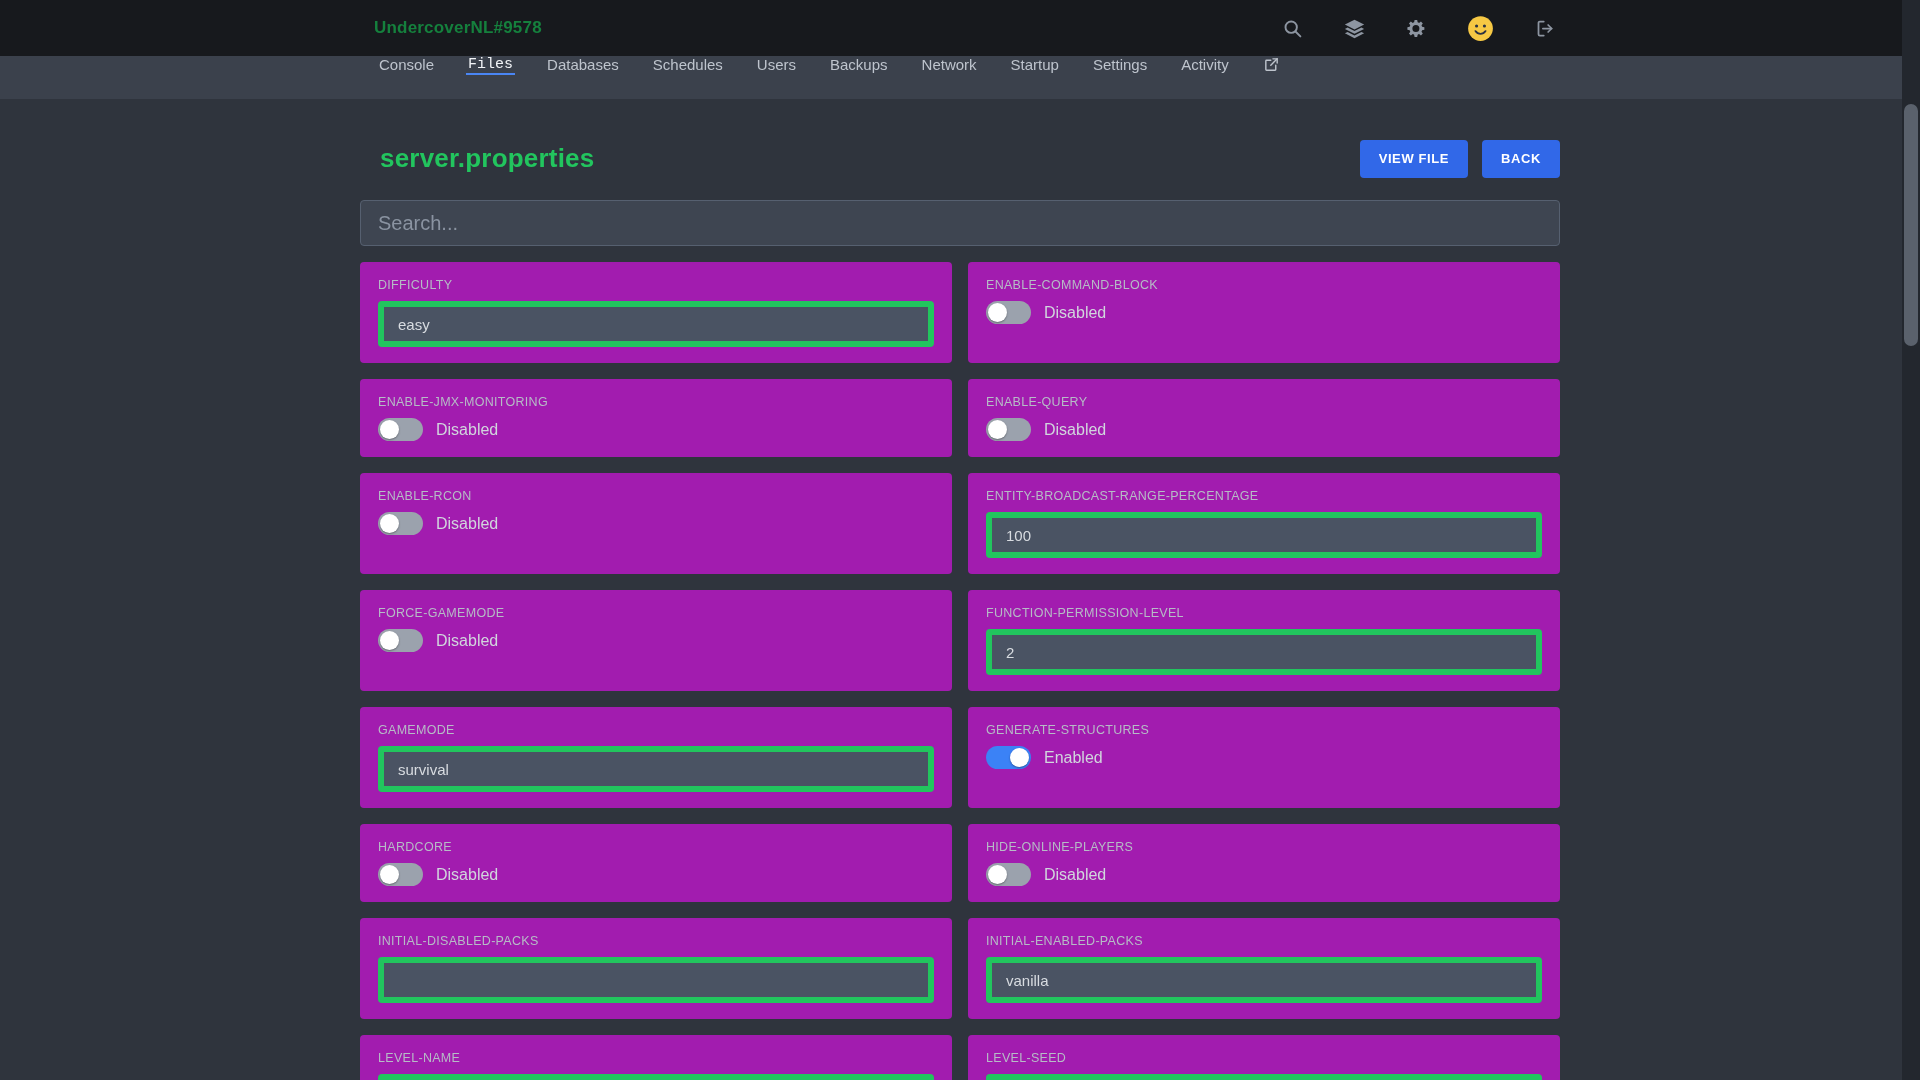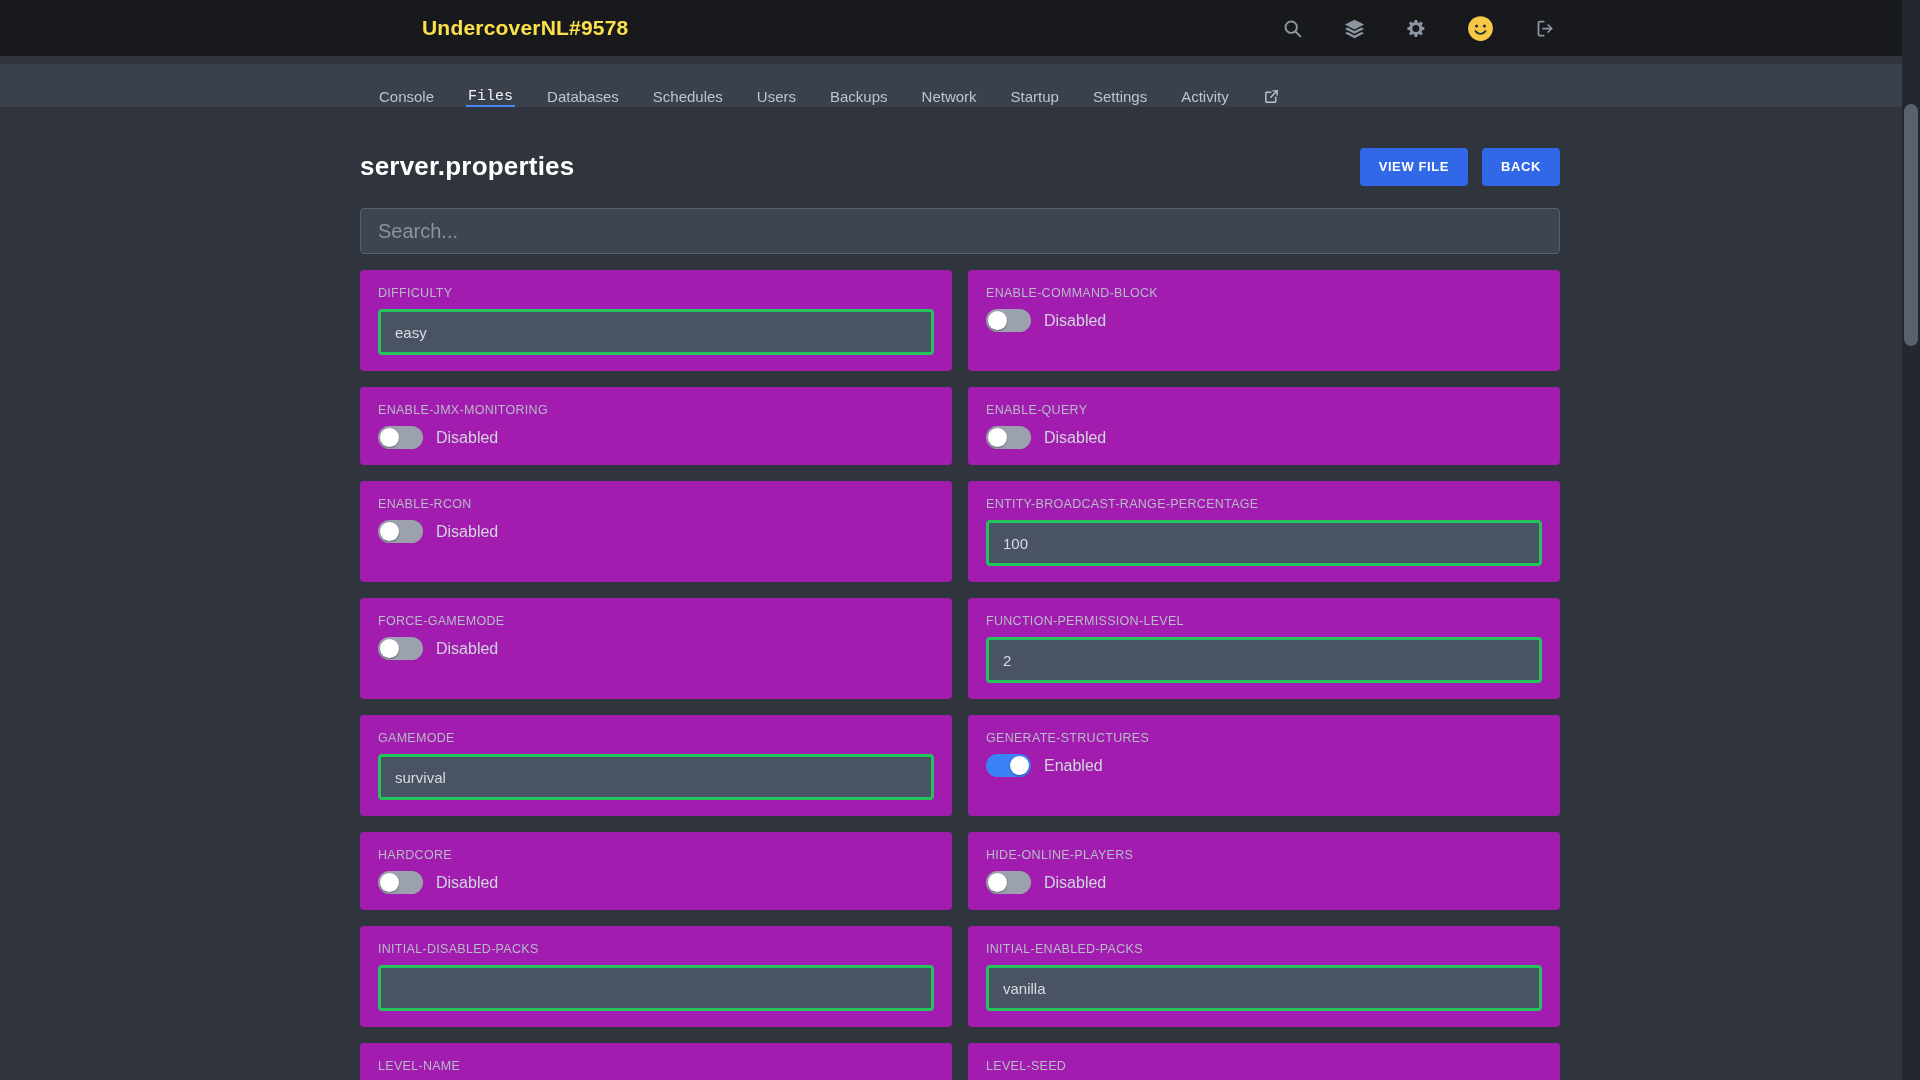--- a/index.html
+++ b/index.html
@@ -2,55 +2,55 @@
 <html><head>
 <meta charset="utf-8">
 <style>
   * { margin:0; padding:0; box-sizing:border-box; }
   html,body { width:1920px; height:1080px; overflow:hidden; }
   body { font-family:"Liberation Sans", sans-serif; background:#2f343d; position:relative; }
 
   
   .topbar { height:56px; background:#17191d; display:flex; align-items:center; }
   .topbar-inner { width:1200px; margin:0 auto; display:flex; align-items:center; justify-content:space-between; padding:0 4px 0 14px; }
-  .app-title { color:#fde047; font-size:21px; font-weight:700; letter-spacing:.2px;margin-left:48px; }
+  .app-title { color:#15803d; font-size:17px; font-weight:700; letter-spacing:.2px; }
   .topbar-actions { display:flex; align-items:center; gap:40px; }
   .icon-btn { width:22px; height:22px; color:#8d95a1; display:flex; align-items:center; justify-content:center; cursor:pointer; }
   .icon-btn svg { width:21px; height:21px; }
   .avatar { width:27px; height:27px; border-radius:50%; overflow:hidden; display:flex; cursor:pointer; }
   .avatar svg { width:100%; height:100%; }
 
   
   .subnav { height:43px; background:#3b414c; }
-  .subnav-inner { width:1200px; margin:8px auto; height:100%; display:flex; align-items:flex-end; padding-left:2px; }
+  .subnav-inner { width:1200px; margin:0 auto; height:100%; display:flex; align-items:flex-start; padding-left:2px; }
   .tab { display:flex; align-items:center; padding:0 15px; color:#bec4cd; font-size:15px; cursor:pointer; }
   .tab > span { display:flex; align-items:center; height:100%; padding:0 2px; border-bottom:2px solid transparent; }
   .tab.active { color:#f2f4f7; }
   .tab.active > span { border-bottom-color:#4a86f5;font-family:Liberation Mono, monospace; }
   .tab.icon-tab svg { width:17px; height:17px; }
   .tab.icon-tab { color:#bec4cd; }
 
   
   .container { width:1200px; margin:0 auto; padding-top:40px; }
   .page-header { display:flex; align-items:center; justify-content:space-between; height:39px; margin-bottom:22px; }
-  .page-title { color:#ffffff; font-size:26px; font-weight:700; letter-spacing:.2px; }
+  .page-title { color:#22c55e; font-size:26px; font-weight:700; letter-spacing:.2px;margin-left:20px; }
   .header-buttons { display:flex; gap:14px;padding-left:45px; }
   .btn { height:38px; padding:0 19px; background:#3168e8; color:#ffffff; border:none; border-radius:4px;
          font-family:"Liberation Sans",sans-serif; font-size:13px; font-weight:700; letter-spacing:.6px; cursor:pointer; }
 
   .search-wrap { margin-bottom:16px; }
   .search-input { width:100%; height:46px; background:#3e4551; border:1px solid #566070; border-radius:4px;
                   color:#dfe3e8; font-size:20px; padding:0 17px; font-family:"Liberation Sans",sans-serif; outline:none; }
   .search-input::placeholder { color:#8a93a1; }
 
   
   .grid { display:grid; grid-template-columns:1fr 1fr; gap:16px; }
   .card { background:#a21caf; border-radius:4px; padding:16px 18px; }
   .card-label { color:#b6bcc6; font-size:12.5px; letter-spacing:.3px; margin-bottom:9px; }
-  .setting-input { width:100%; height:46px; background:#4a5363; border:3px solid #22c55e; border-radius:4px;
+  .setting-input { width:100%; height:46px; background:#4a5363; border:6px solid #22c55e; border-radius:4px;
                    color:#d8dce1; font-size:15px; padding:0 14px; font-family:"Liberation Sans",sans-serif; outline:none; }
   .toggle-row { display:flex; align-items:center; gap:13px; margin-top:2px; }
   .toggle { width:45px; height:23px; border-radius:12px; position:relative; cursor:pointer; flex:0 0 auto; }
   .toggle.off { background:#9ba2ad; }
   .toggle.on  { background:#3b82f6; }
   .toggle .knob { width:19px; height:19px; border-radius:50%; background:#ffffff; position:absolute; top:2px;
                   box-shadow:0 1px 2px rgba(0,0,0,.35); }
   .toggle.off .knob { left:2px; }
   .toggle.on  .knob { right:2px; }
   .toggle-status { color:#d1d6dd; font-size:16px; }

